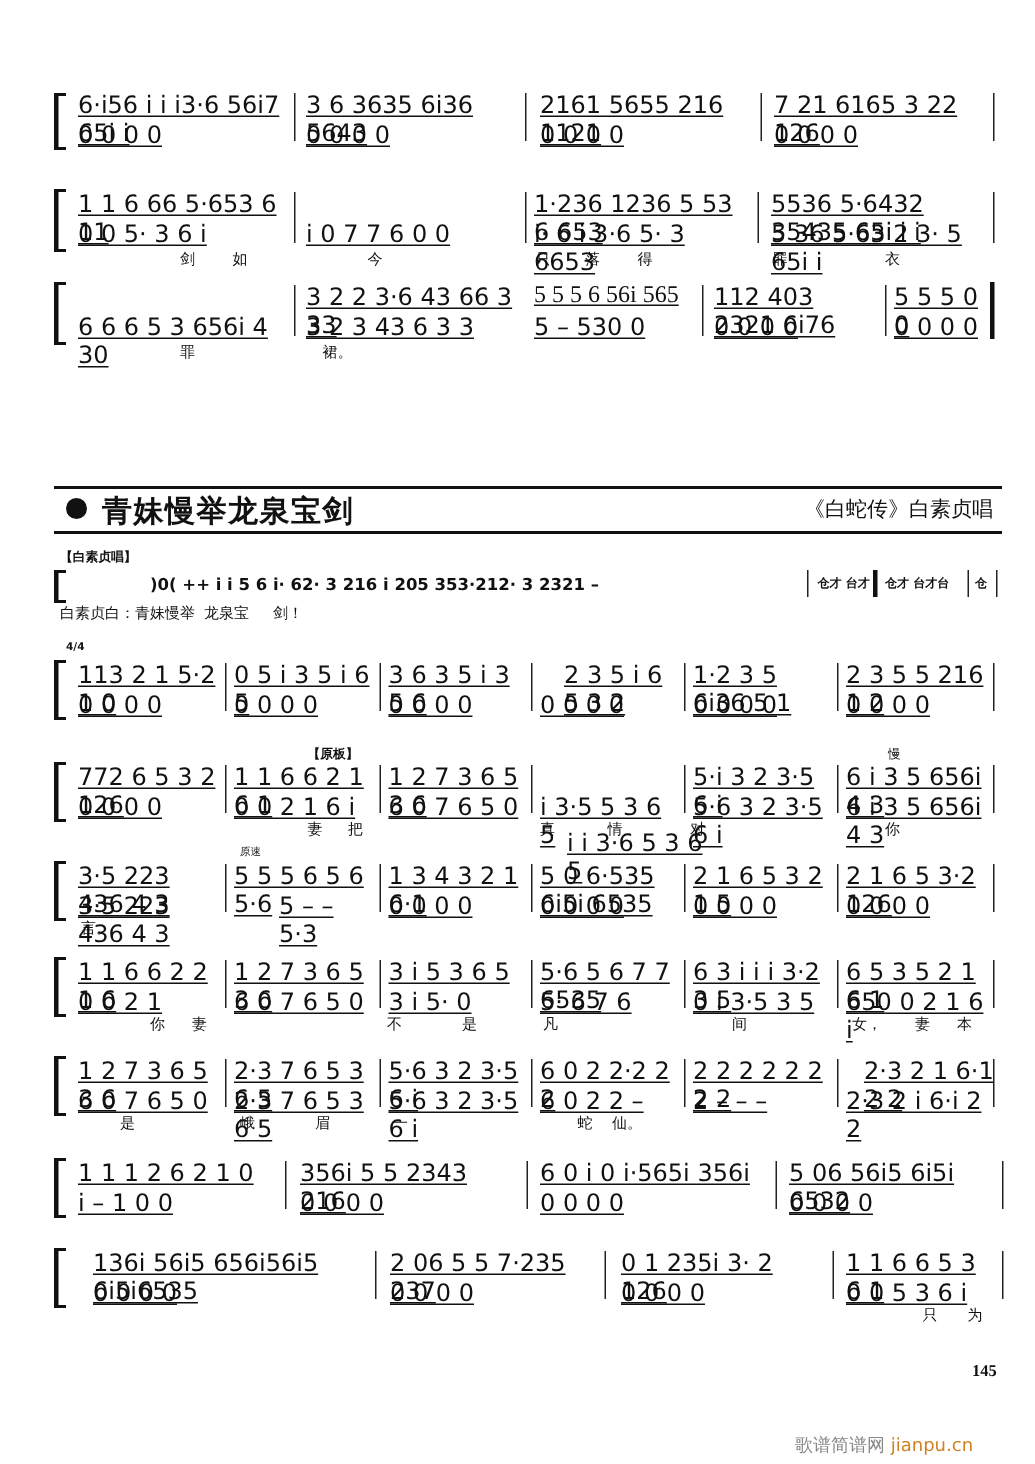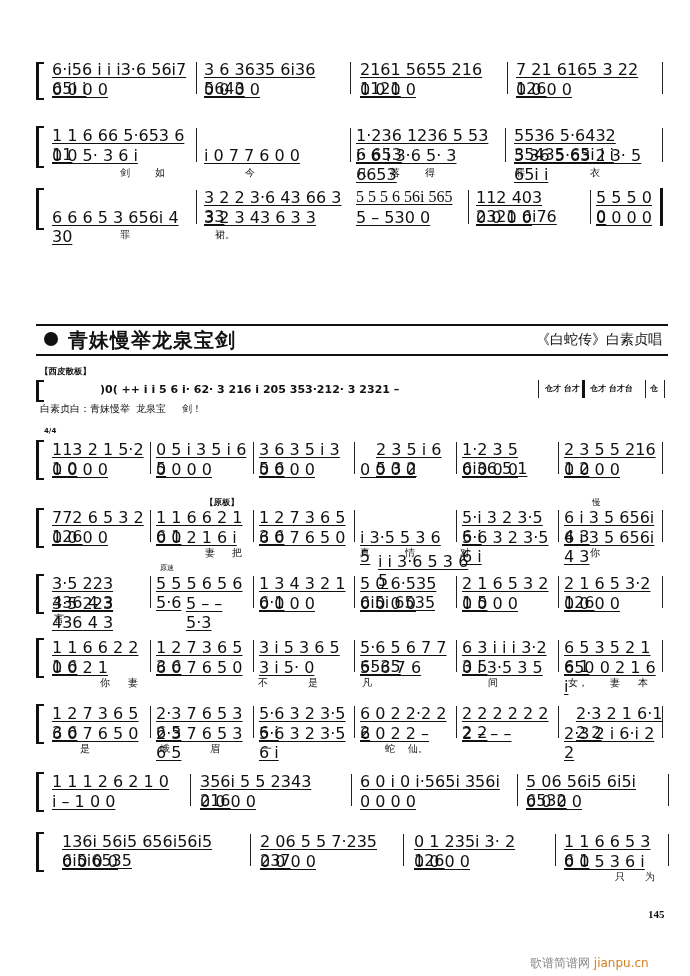--- a/index.html
+++ b/index.html
@@ -135,21 +135,21 @@
     <span class="lyr" style="left:215px">裙。</span>
   </div>
 </div>
 
 <div class="titlebar">
   <div class="bullet"></div>
   <div class="title">青妹慢举龙泉宝剑</div>
   <div class="subtitle">《白蛇传》白素贞唱</div>
 </div>
 
-<div class="tag" style="left:40px;top:366px;">【西皮散板】</div>
+<div class="tag" style="left:40px;top:366px;">【白素贞唱】</div>
 <div class="bracket" style="left:36px;top:380px;height:18px;"></div>
 <div class="intro" style="left:100px;">)0( ++ i i 5 6 i· 62· 3 216 i 205 353·212· 3 2321 –</div>
 <div class="barline" style="left:538px;top:380px;height:18px;"></div>
 <div class="intro" style="left:545px;font-size:8px;">仓才 台才</div>
 <div class="barline end" style="left:582px;top:380px;height:18px;"></div>
 <div class="intro" style="left:590px;font-size:8px;">仓才 台才台</div>
 <div class="barline" style="left:645px;top:380px;height:18px;"></div>
 <div class="intro" style="left:650px;font-size:8px;">仓</div>
 <div class="barline" style="left:664px;top:380px;height:18px;"></div>
 <div class="lyrics" style="top:402px;left:0;width:690px;">

